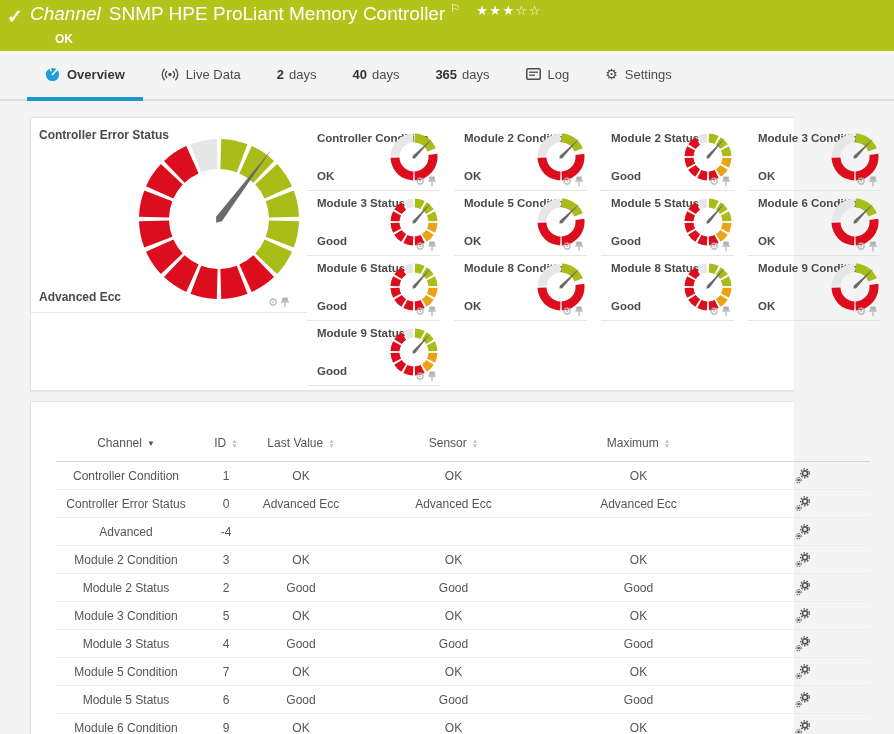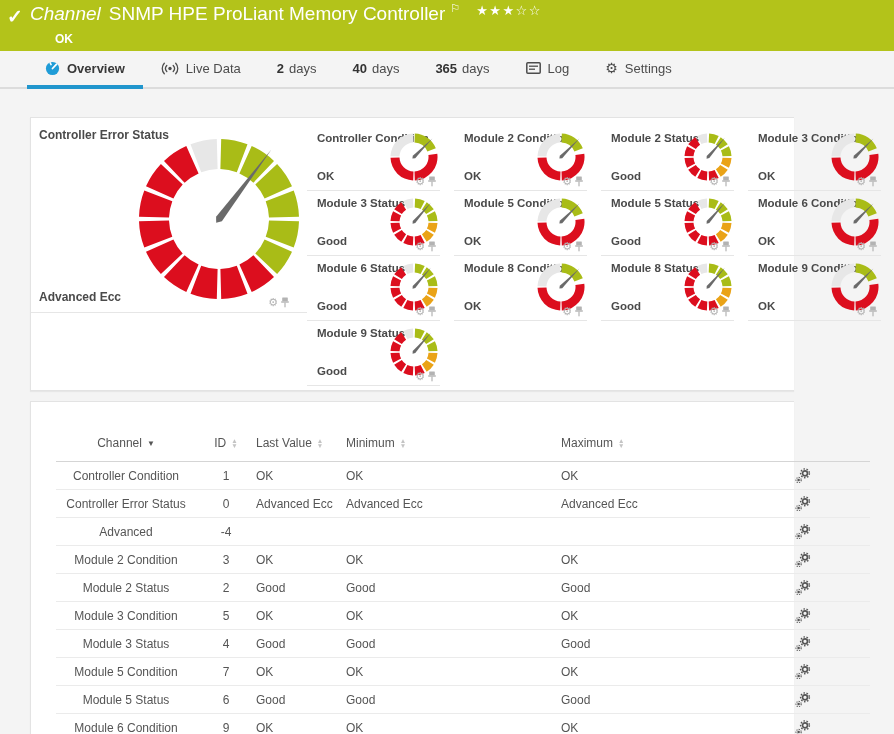--- a/index.html
+++ b/index.html
@@ -9,21 +9,21 @@
   }
   
   .sensor-header{position:absolute;left:0;top:0;width:894px;height:51px;background:#b3c31a;color:#fff}
   .check{position:absolute;left:7px;top:5px;font-size:19px;font-weight:bold}
   .title-line{position:absolute;left:30px;top:3px;font-size:19px;white-space:nowrap}
   .sensor-word{font-style:italic;margin-right:8px}
   .flag{font-size:11px;vertical-align:top;margin-left:5px;position:relative;top:-1px;cursor:pointer}
   .stars{font-size:13px;margin-left:16px;letter-spacing:1.5px;vertical-align:top;position:relative;top:0;cursor:pointer}
   .status-text{position:absolute;left:55px;top:32px;font-size:12px;font-weight:bold}
   
-  .tabbar{position:absolute;left:0;top:51px;width:894px;height:38px;box-sizing:border-box;
+  .tabbar{position:absolute;left:0;top:51px;width:894px;height:50px;box-sizing:border-box;
     display:flex;align-items:stretch;padding-left:27px;background:#f4f4f4;border-bottom:2px solid #dcdcdc}
   .tab{display:flex;align-items:center;gap:7px;padding:0 18px;font-size:13px;color:#4c4c4c;
     text-decoration:none;cursor:pointer;border-bottom:4px solid transparent;margin-bottom:-2px;white-space:nowrap}
   .tab.active{border-bottom-color:#2196cd}
   .tab.active .tab-label{color:#383838;font-weight:bold}
   .tab-num{font-weight:bold;color:#333;margin-right:-2px}
   .tab-icon{display:inline-flex;align-items:center;line-height:0}
   .tab-icon.glyph{font-size:14px;line-height:1;color:#4c4c4c}
   
   .panel{position:absolute;left:30px;width:764px;background:#fff;border:1px solid #e3e3e3;border-right:none;
@@ -42,21 +42,21 @@
   .gc-title{position:absolute;left:10px;top:6px;font-size:11.5px;font-weight:bold;color:#4a4a4a;white-space:nowrap}
   .gc-svg{position:absolute;right:15px;top:6px;line-height:0}
   .gc-value{position:absolute;left:10px;bottom:9px;font-size:11.5px;font-weight:bold;color:#4a4a4a}
   .cell-icons{position:absolute;right:18px;bottom:4px;display:flex;align-items:center;gap:3px;z-index:2}
   .mini-gear{font-size:11px;color:#b3b3b3;line-height:1;cursor:pointer}
   .pin-wrap{line-height:0;cursor:pointer}
   
   table{border-collapse:collapse;width:814px;font-size:12px;color:#555;table-layout:fixed}
   th{font-weight:normal;color:#555;padding:6px 0 11px;border-bottom:1px solid #d5d5d5;font-size:12px;white-space:nowrap}
   td{height:27px;padding:0;border-bottom:1px solid #ebebeb;white-space:nowrap;overflow:hidden}
-  .al{text-align:center}.ar{text-align:left}
+  .al{text-align:center}.ar{text-align:center}
   .sort-desc{color:#555;font-size:8px;margin-left:5px;vertical-align:middle}
   .sort-dbl{display:inline-block;vertical-align:middle;margin-left:5px;color:#c4c4c4;font-size:6.5px;line-height:4px}
   .sort-dbl div{height:4.5px}
   .gear-td{text-align:right}
   .gear-td svg{vertical-align:middle;cursor:pointer}
 </style>
 </head>
 <body>
 
 <header class="sensor-header">
@@ -455,21 +455,21 @@
       <col style="width:215px">
         <col style="width:155px">
         <col style="width:95px">
         <col style="width:59px">
     </colgroup>
     <thead id="thead">
         <tr>
           <th class="al"><span>Channel</span><span class="sort-desc">▼</span></th>
           <th class="al"><span>ID</span><span class="sort-dbl"><div>▲</div><div>▼</div></span></th>
           <th class="ar"><span>Last Value</span><span class="sort-dbl"><div>▲</div><div>▼</div></span></th>
-          <th class="ar"><span>Minimum</span><span class="sort-dbl"><div>▲</div><div>▼</div></span></th>
+          <th class="ar"><span>Sensor</span><span class="sort-dbl"><div>▲</div><div>▼</div></span></th>
           <th class="ar"><span>Maximum</span><span class="sort-dbl"><div>▲</div><div>▼</div></span></th>
           <th></th>
           <th></th>
         </tr>
       </thead>
     <tbody id="tbody">
         <tr>
           <td class="al">Controller Condition</td>
           <td class="al">1</td>
           <td class="ar">OK</td>

